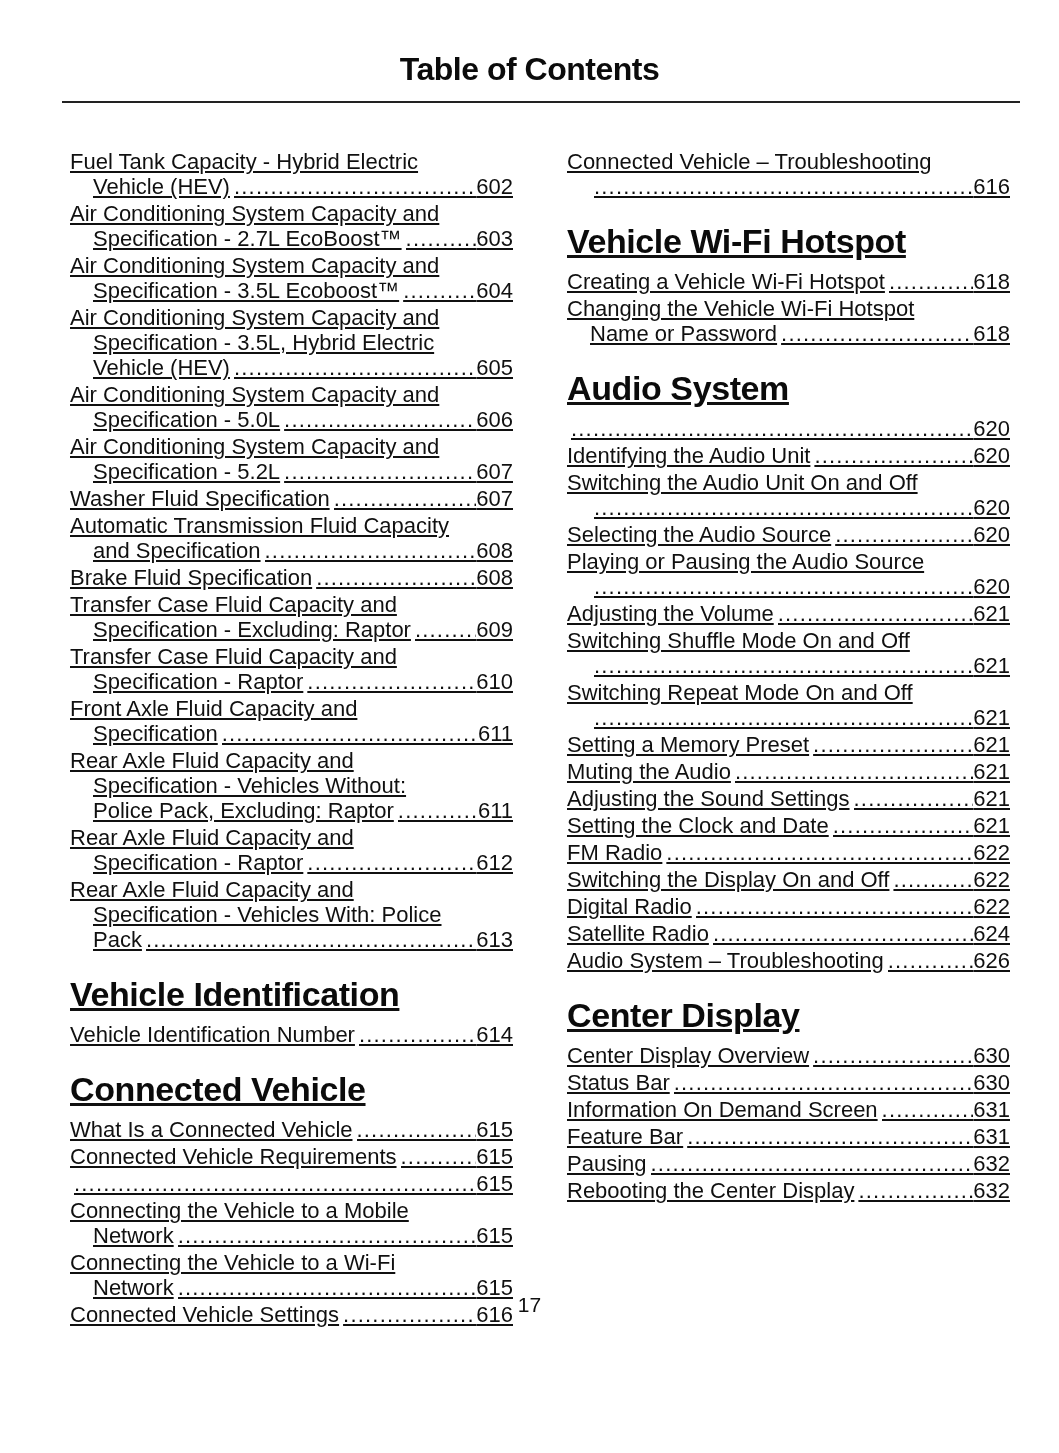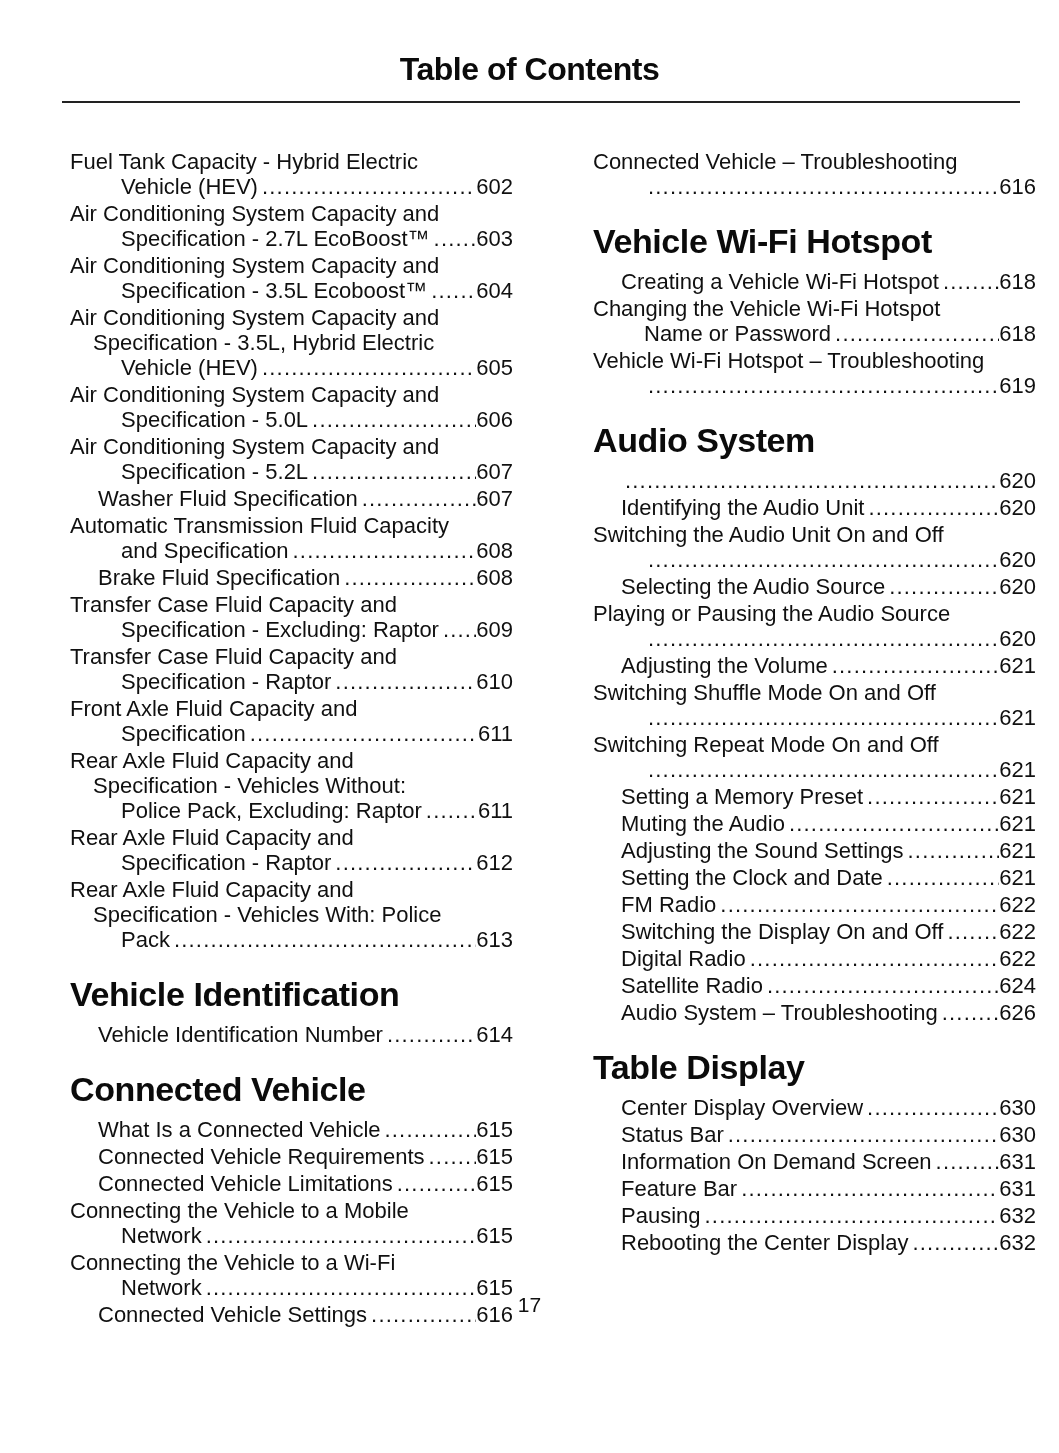--- a/index.html
+++ b/index.html
@@ -29,21 +29,22 @@
     color: #0b0b0b;
   }
   .title-rule {
     border: none;
     border-top: 2px solid #222222;
     margin: 13px 39px 0 62px;
   }
   .columns {
     display: flex;
     margin: 46px 39px 0 70px;
-    gap: 80px;
+    gap: 54px;
+    text-decoration: underline;
   }
   .col {
     flex: 0 0 443px;
     width: 443px;
   }
   .section-heading {
     font-size: 34px;
     line-height: 32px;
     font-weight: 800;
     letter-spacing: -0.4px;
@@ -56,21 +57,20 @@
     font-size: 22px;
     line-height: 25px;
     margin-bottom: 2px;
     color: #101010;
   }
   .entry-line { white-space: nowrap; }
   .cont { padding-left: 23px; }
   .leader-row {
     display: flex;
     align-items: center;
-    margin-left: 28px;
   }
   .leader-row .entry-title {
     white-space: nowrap;
     flex: 0 0 auto;
   }
   .dot-leader {
     flex: 1 1 auto;
     min-width: 0;
     overflow: hidden;
     white-space: nowrap;
@@ -241,21 +241,20 @@
         </div>
         <div class="toc-entry">
           <div class="entry-line leader-row">
             <span class="entry-title">Connected Vehicle Requirements</span>
             <span class="dot-leader"></span>
             <span class="entry-page-number">615</span>
           </div>
         </div>
         <div class="toc-entry">
           <div class="entry-line leader-row">
-            <span class="entry-title">Connected Vehicle Limitations</span>
             <span class="dot-leader"></span>
             <span class="entry-page-number">615</span>
           </div>
         </div>
         <div class="toc-entry">
           <div class="entry-line">Connecting the Vehicle to a Mobile</div>
           <div class="entry-line leader-row cont">
             <span class="entry-title">Network</span>
             <span class="dot-leader"></span>
             <span class="entry-page-number">615</span>
@@ -295,89 +294,81 @@
           </div>
         </div>
         <div class="toc-entry">
           <div class="entry-line">Changing the Vehicle Wi-Fi Hotspot</div>
           <div class="entry-line leader-row cont">
             <span class="entry-title">Name or Password</span>
             <span class="dot-leader"></span>
             <span class="entry-page-number">618</span>
           </div>
         </div>
-        <div class="toc-entry">
-          <div class="entry-line">Vehicle Wi-Fi Hotspot – Troubleshooting</div>
+        <div class="section-heading">Audio System</div>
+        <div class="toc-entry">
+          <div class="entry-line leader-row">
+            <span class="dot-leader"></span>
+            <span class="entry-page-number">620</span>
+          </div>
+        </div>
+        <div class="toc-entry">
+          <div class="entry-line leader-row">
+            <span class="entry-title">Identifying the Audio Unit</span>
+            <span class="dot-leader"></span>
+            <span class="entry-page-number">620</span>
+          </div>
+        </div>
+        <div class="toc-entry">
+          <div class="entry-line">Switching the Audio Unit On and Off</div>
           <div class="entry-line leader-row cont">
             <span class="entry-title"></span>
             <span class="dot-leader"></span>
-            <span class="entry-page-number">619</span>
-          </div>
-        </div>
-        <div class="section-heading">Audio System</div>
-        <div class="toc-entry">
-          <div class="entry-line leader-row">
-            <span class="dot-leader"></span>
             <span class="entry-page-number">620</span>
           </div>
         </div>
         <div class="toc-entry">
           <div class="entry-line leader-row">
-            <span class="entry-title">Identifying the Audio Unit</span>
+            <span class="entry-title">Selecting the Audio Source</span>
             <span class="dot-leader"></span>
             <span class="entry-page-number">620</span>
           </div>
         </div>
         <div class="toc-entry">
-          <div class="entry-line">Switching the Audio Unit On and Off</div>
+          <div class="entry-line">Playing or Pausing the Audio Source</div>
           <div class="entry-line leader-row cont">
             <span class="entry-title"></span>
             <span class="dot-leader"></span>
             <span class="entry-page-number">620</span>
           </div>
         </div>
         <div class="toc-entry">
           <div class="entry-line leader-row">
-            <span class="entry-title">Selecting the Audio Source</span>
-            <span class="dot-leader"></span>
-            <span class="entry-page-number">620</span>
-          </div>
-        </div>
-        <div class="toc-entry">
-          <div class="entry-line">Playing or Pausing the Audio Source</div>
+            <span class="entry-title">Adjusting the Volume</span>
+            <span class="dot-leader"></span>
+            <span class="entry-page-number">621</span>
+          </div>
+        </div>
+        <div class="toc-entry">
+          <div class="entry-line">Switching Shuffle Mode On and Off</div>
           <div class="entry-line leader-row cont">
             <span class="entry-title"></span>
             <span class="dot-leader"></span>
-            <span class="entry-page-number">620</span>
-          </div>
-        </div>
-        <div class="toc-entry">
-          <div class="entry-line leader-row">
-            <span class="entry-title">Adjusting the Volume</span>
-            <span class="dot-leader"></span>
-            <span class="entry-page-number">621</span>
-          </div>
-        </div>
-        <div class="toc-entry">
-          <div class="entry-line">Switching Shuffle Mode On and Off</div>
+            <span class="entry-page-number">621</span>
+          </div>
+        </div>
+        <div class="toc-entry">
+          <div class="entry-line">Switching Repeat Mode On and Off</div>
           <div class="entry-line leader-row cont">
             <span class="entry-title"></span>
             <span class="dot-leader"></span>
             <span class="entry-page-number">621</span>
           </div>
         </div>
         <div class="toc-entry">
-          <div class="entry-line">Switching Repeat Mode On and Off</div>
-          <div class="entry-line leader-row cont">
-            <span class="entry-title"></span>
-            <span class="dot-leader"></span>
-            <span class="entry-page-number">621</span>
-          </div>
-        </div>
-        <div class="toc-entry">
           <div class="entry-line leader-row">
             <span class="entry-title">Setting a Memory Preset</span>
             <span class="dot-leader"></span>
             <span class="entry-page-number">621</span>
           </div>
         </div>
         <div class="toc-entry">
           <div class="entry-line leader-row">
             <span class="entry-title">Muting the Audio</span>
             <span class="dot-leader"></span>
@@ -426,21 +417,21 @@
             <span class="entry-page-number">624</span>
           </div>
         </div>
         <div class="toc-entry">
           <div class="entry-line leader-row">
             <span class="entry-title">Audio System – Troubleshooting</span>
             <span class="dot-leader"></span>
             <span class="entry-page-number">626</span>
           </div>
         </div>
-        <div class="section-heading">Table Display</div>
+        <div class="section-heading">Center Display</div>
         <div class="toc-entry">
           <div class="entry-line leader-row">
             <span class="entry-title">Center Display Overview</span>
             <span class="dot-leader"></span>
             <span class="entry-page-number">630</span>
           </div>
         </div>
         <div class="toc-entry">
           <div class="entry-line leader-row">
             <span class="entry-title">Status Bar</span>

